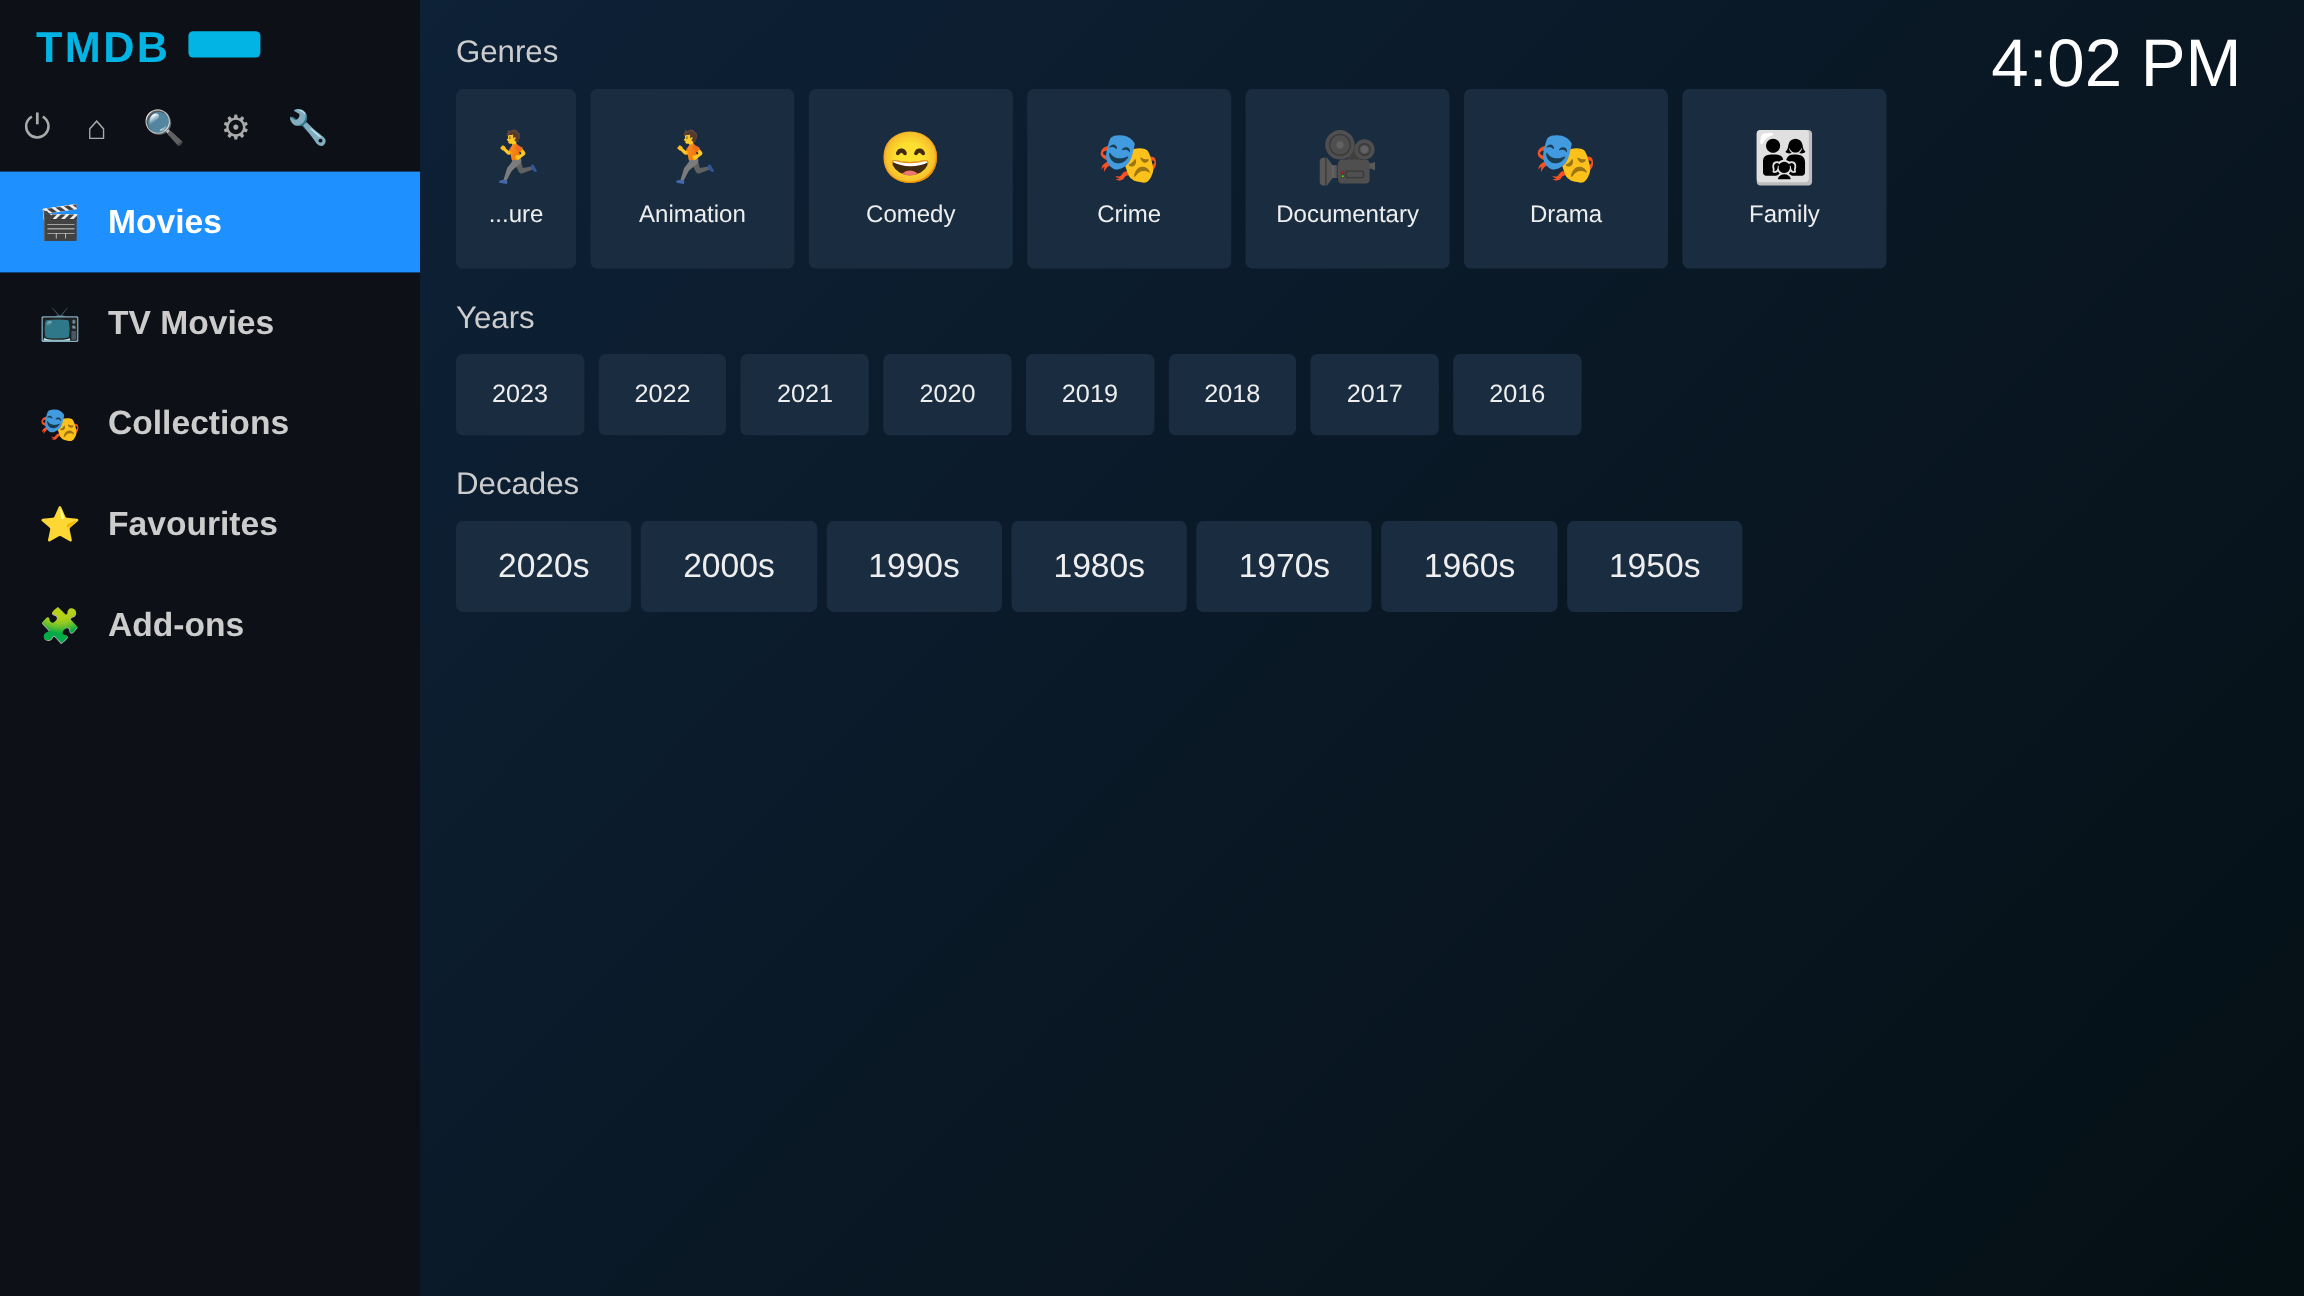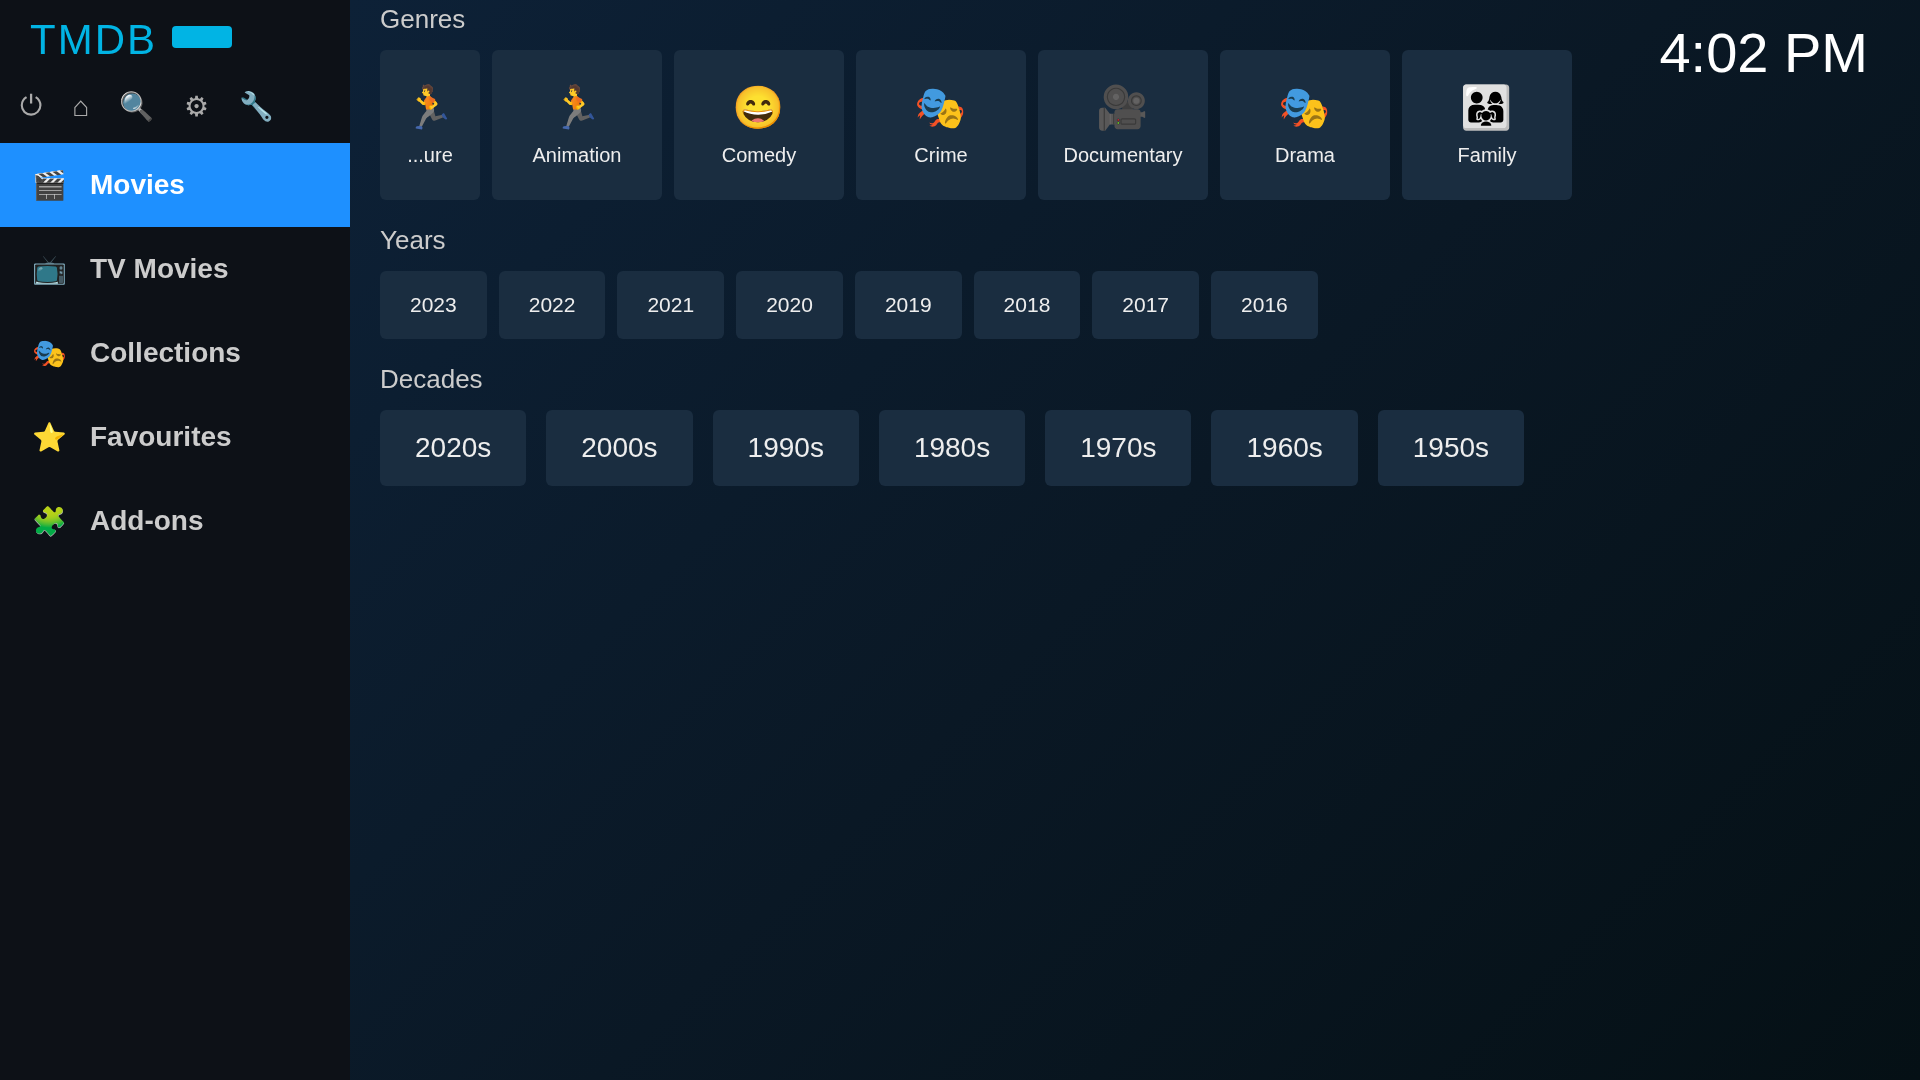--- a/index.html
+++ b/index.html
@@ -26,22 +26,22 @@
 
     .logo-area {
       padding: 20px 30px;
       display: flex;
       align-items: center;
       gap: 10px;
       height: 80px;
     }
 
     .logo-text {
-      font-size: 42px;
-      font-weight: 400;
+      font-size: 36px;
+      font-weight: 700;
       color: #01b4e4;
       letter-spacing: 2px;
     }
 
     .logo-badge {
       background: #01b4e4;
       color: #0d1117;
       font-size: 14px;
       font-weight: bold;
       padding: 3px 10px;
@@ -96,21 +96,21 @@
     .nav-label {
       font-size: 28px;
       font-weight: 700;
     }
 
     
     .main {
       flex: 1;
       height: 1080px;
       background: linear-gradient(135deg, #0d2137 0%, #0a1825 50%, #051015 100%);
-      padding: 4px 30px;
+      padding: 28px 30px;
       overflow: hidden;
     }
 
     .section-title {
       font-size: 26px;
       color: #ccc;
       margin-bottom: 15px;
       font-weight: 400;
     }
 
@@ -166,21 +166,21 @@
       font-size: 21px;
       color: #eee;
       cursor: pointer;
       white-space: nowrap;
       transition: background 0.2s;
     }
 
     
     .decades-row {
       display: flex;
-      gap: 20px;
+      gap: 8px;
       overflow: hidden;
     }
 
     .decade-btn {
       background: #1a2d40;
       border-radius: 6px;
       padding: 22px 35px;
       font-size: 28px;
       color: #eee;
       cursor: pointer;

